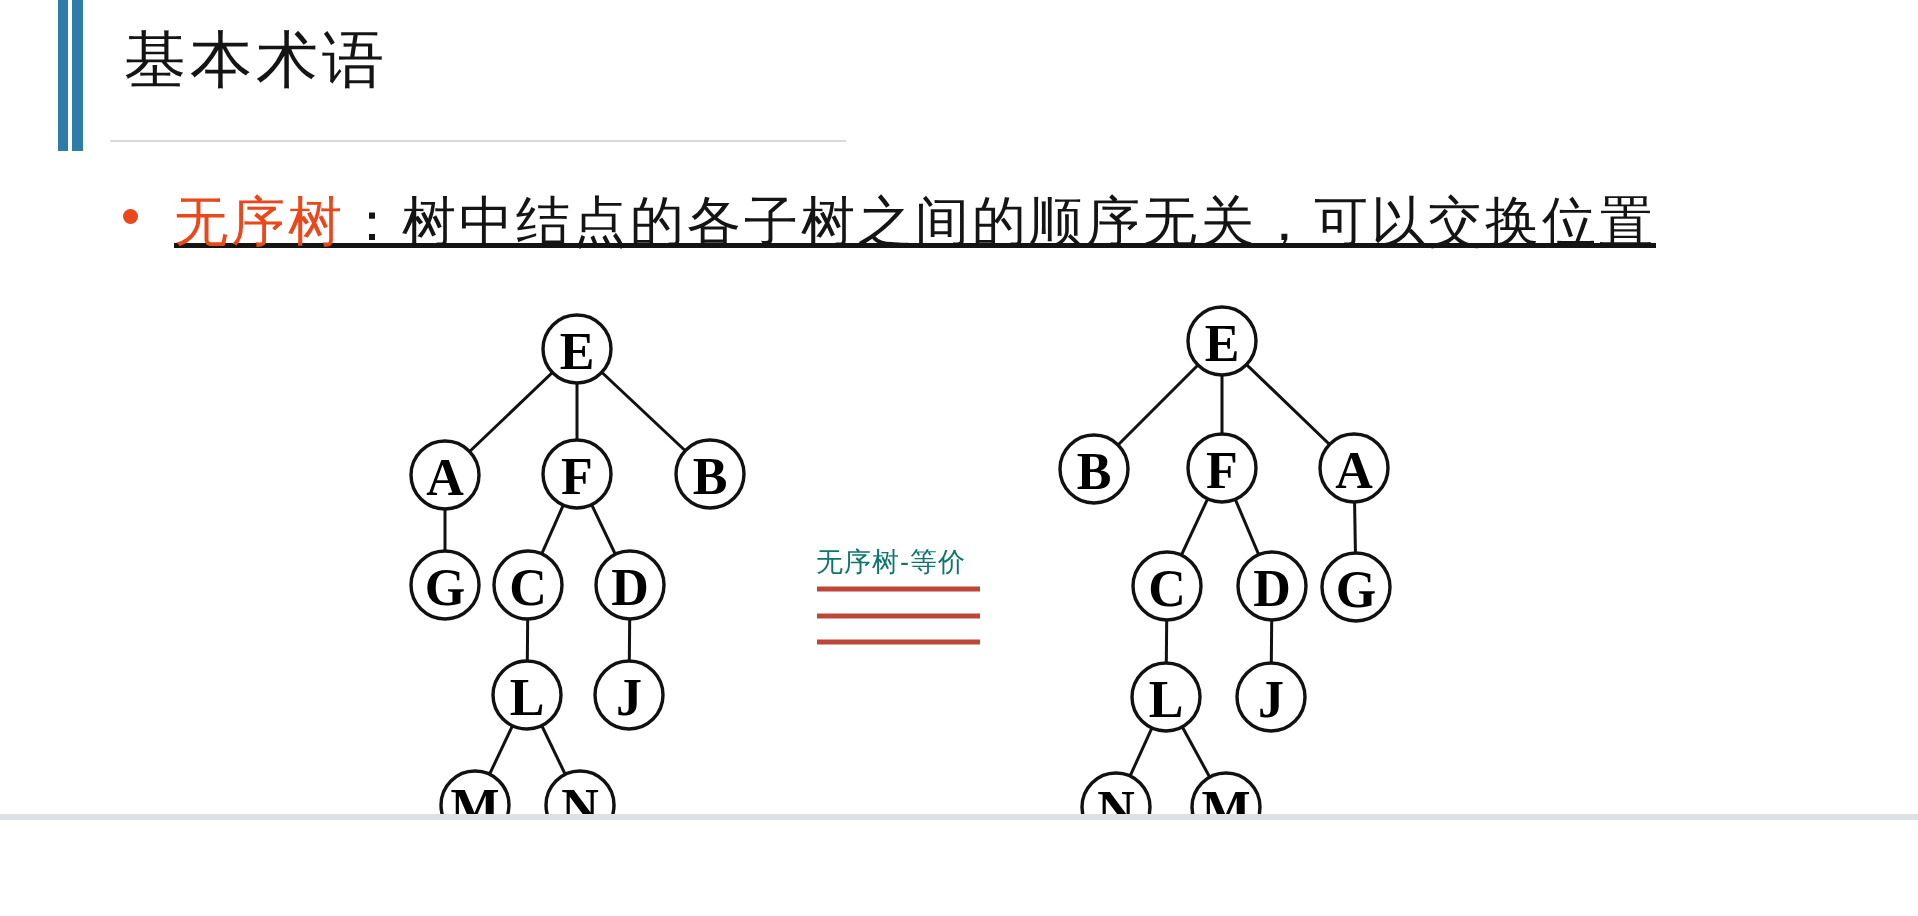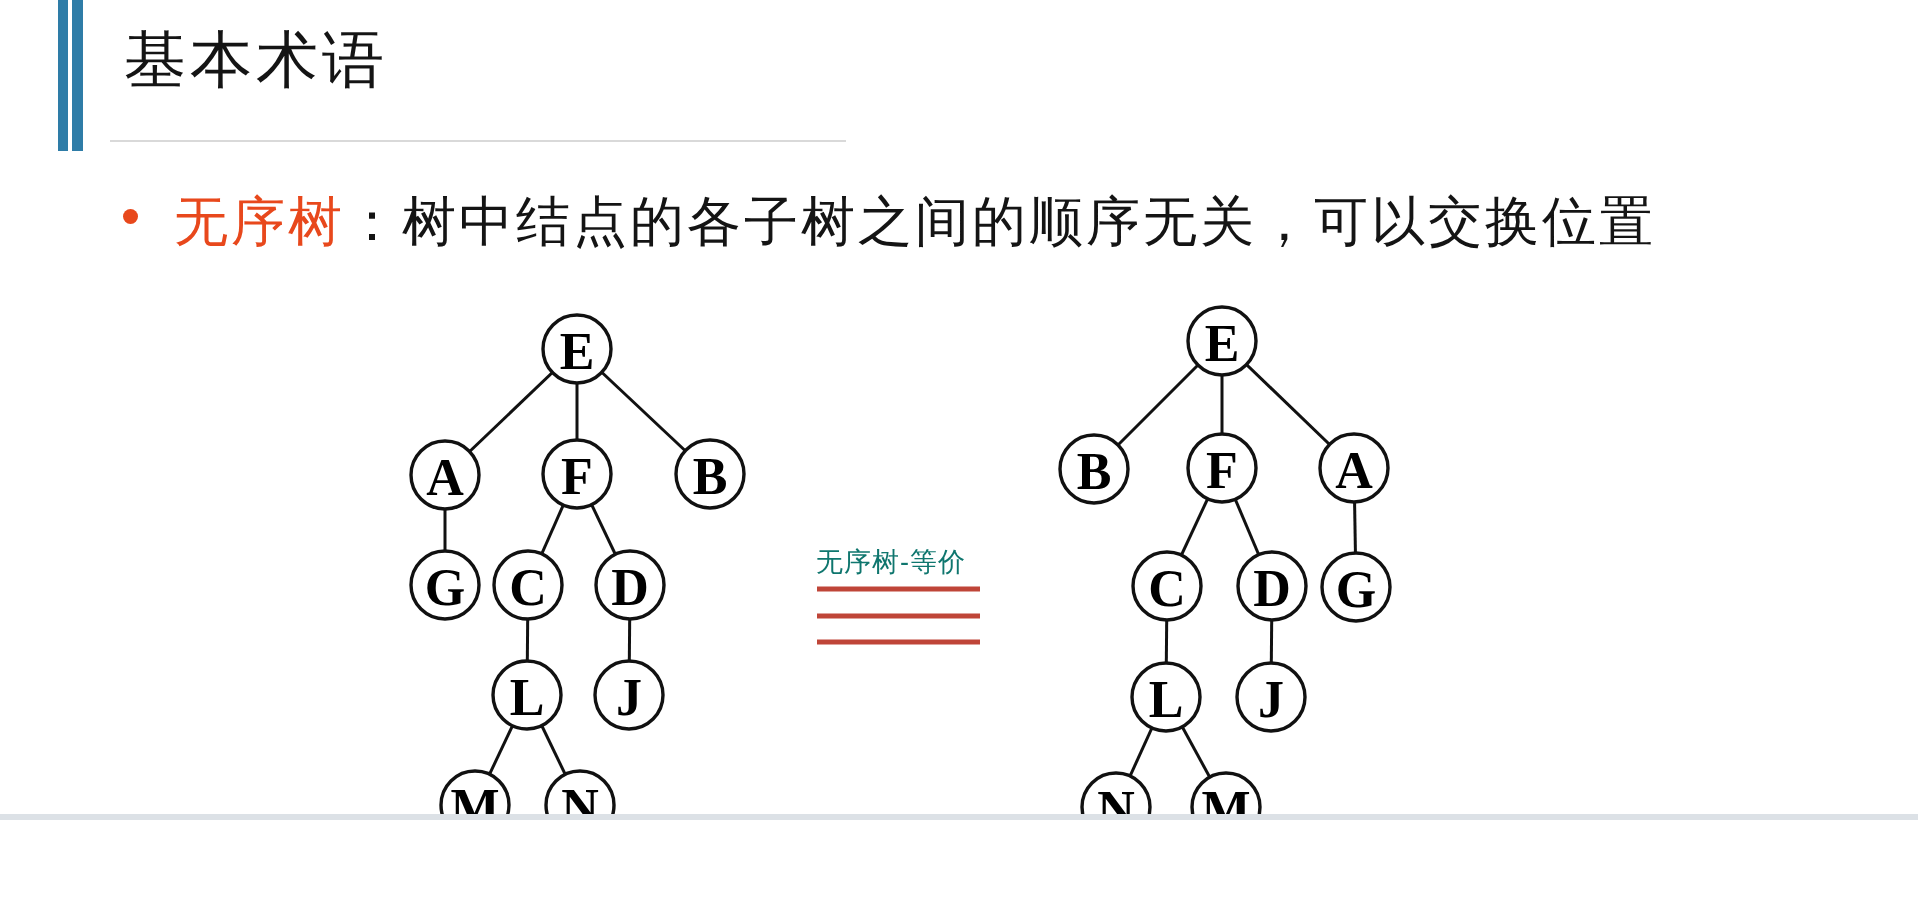--- a/index.html
+++ b/index.html
@@ -26,21 +26,21 @@
   .title-divider{
     position:absolute;left:110px;top:140px;width:736px;height:2px;
     background:var(--divider-gray);
   }
   .bullet-dot{
     position:absolute;left:123px;top:209px;width:15px;height:15px;border-radius:50%;
     background:var(--term-orange);
   }
   .bullet-line{
     position:absolute;left:174px;top:186px;
-    font-size:54px;letter-spacing:3px;color:var(--ink);white-space:nowrap;
+    font-size:54px;letter-spacing:3px;color:var(--ink);white-space:nowrap;text-decoration:underline;
   }
   .bullet-line .term{color:var(--term-orange);}
   .equiv-label{
     position:absolute;left:816px;top:544px;
     font-size:27px;letter-spacing:1px;color:#0f766e;white-space:nowrap;
   }
   .diagram-svg{position:absolute;left:0;top:0;width:1918px;height:916px;}
   .bottom-strip{
     position:absolute;left:0;bottom:0;width:100%;height:6px;
     background:var(--strip-gray);

